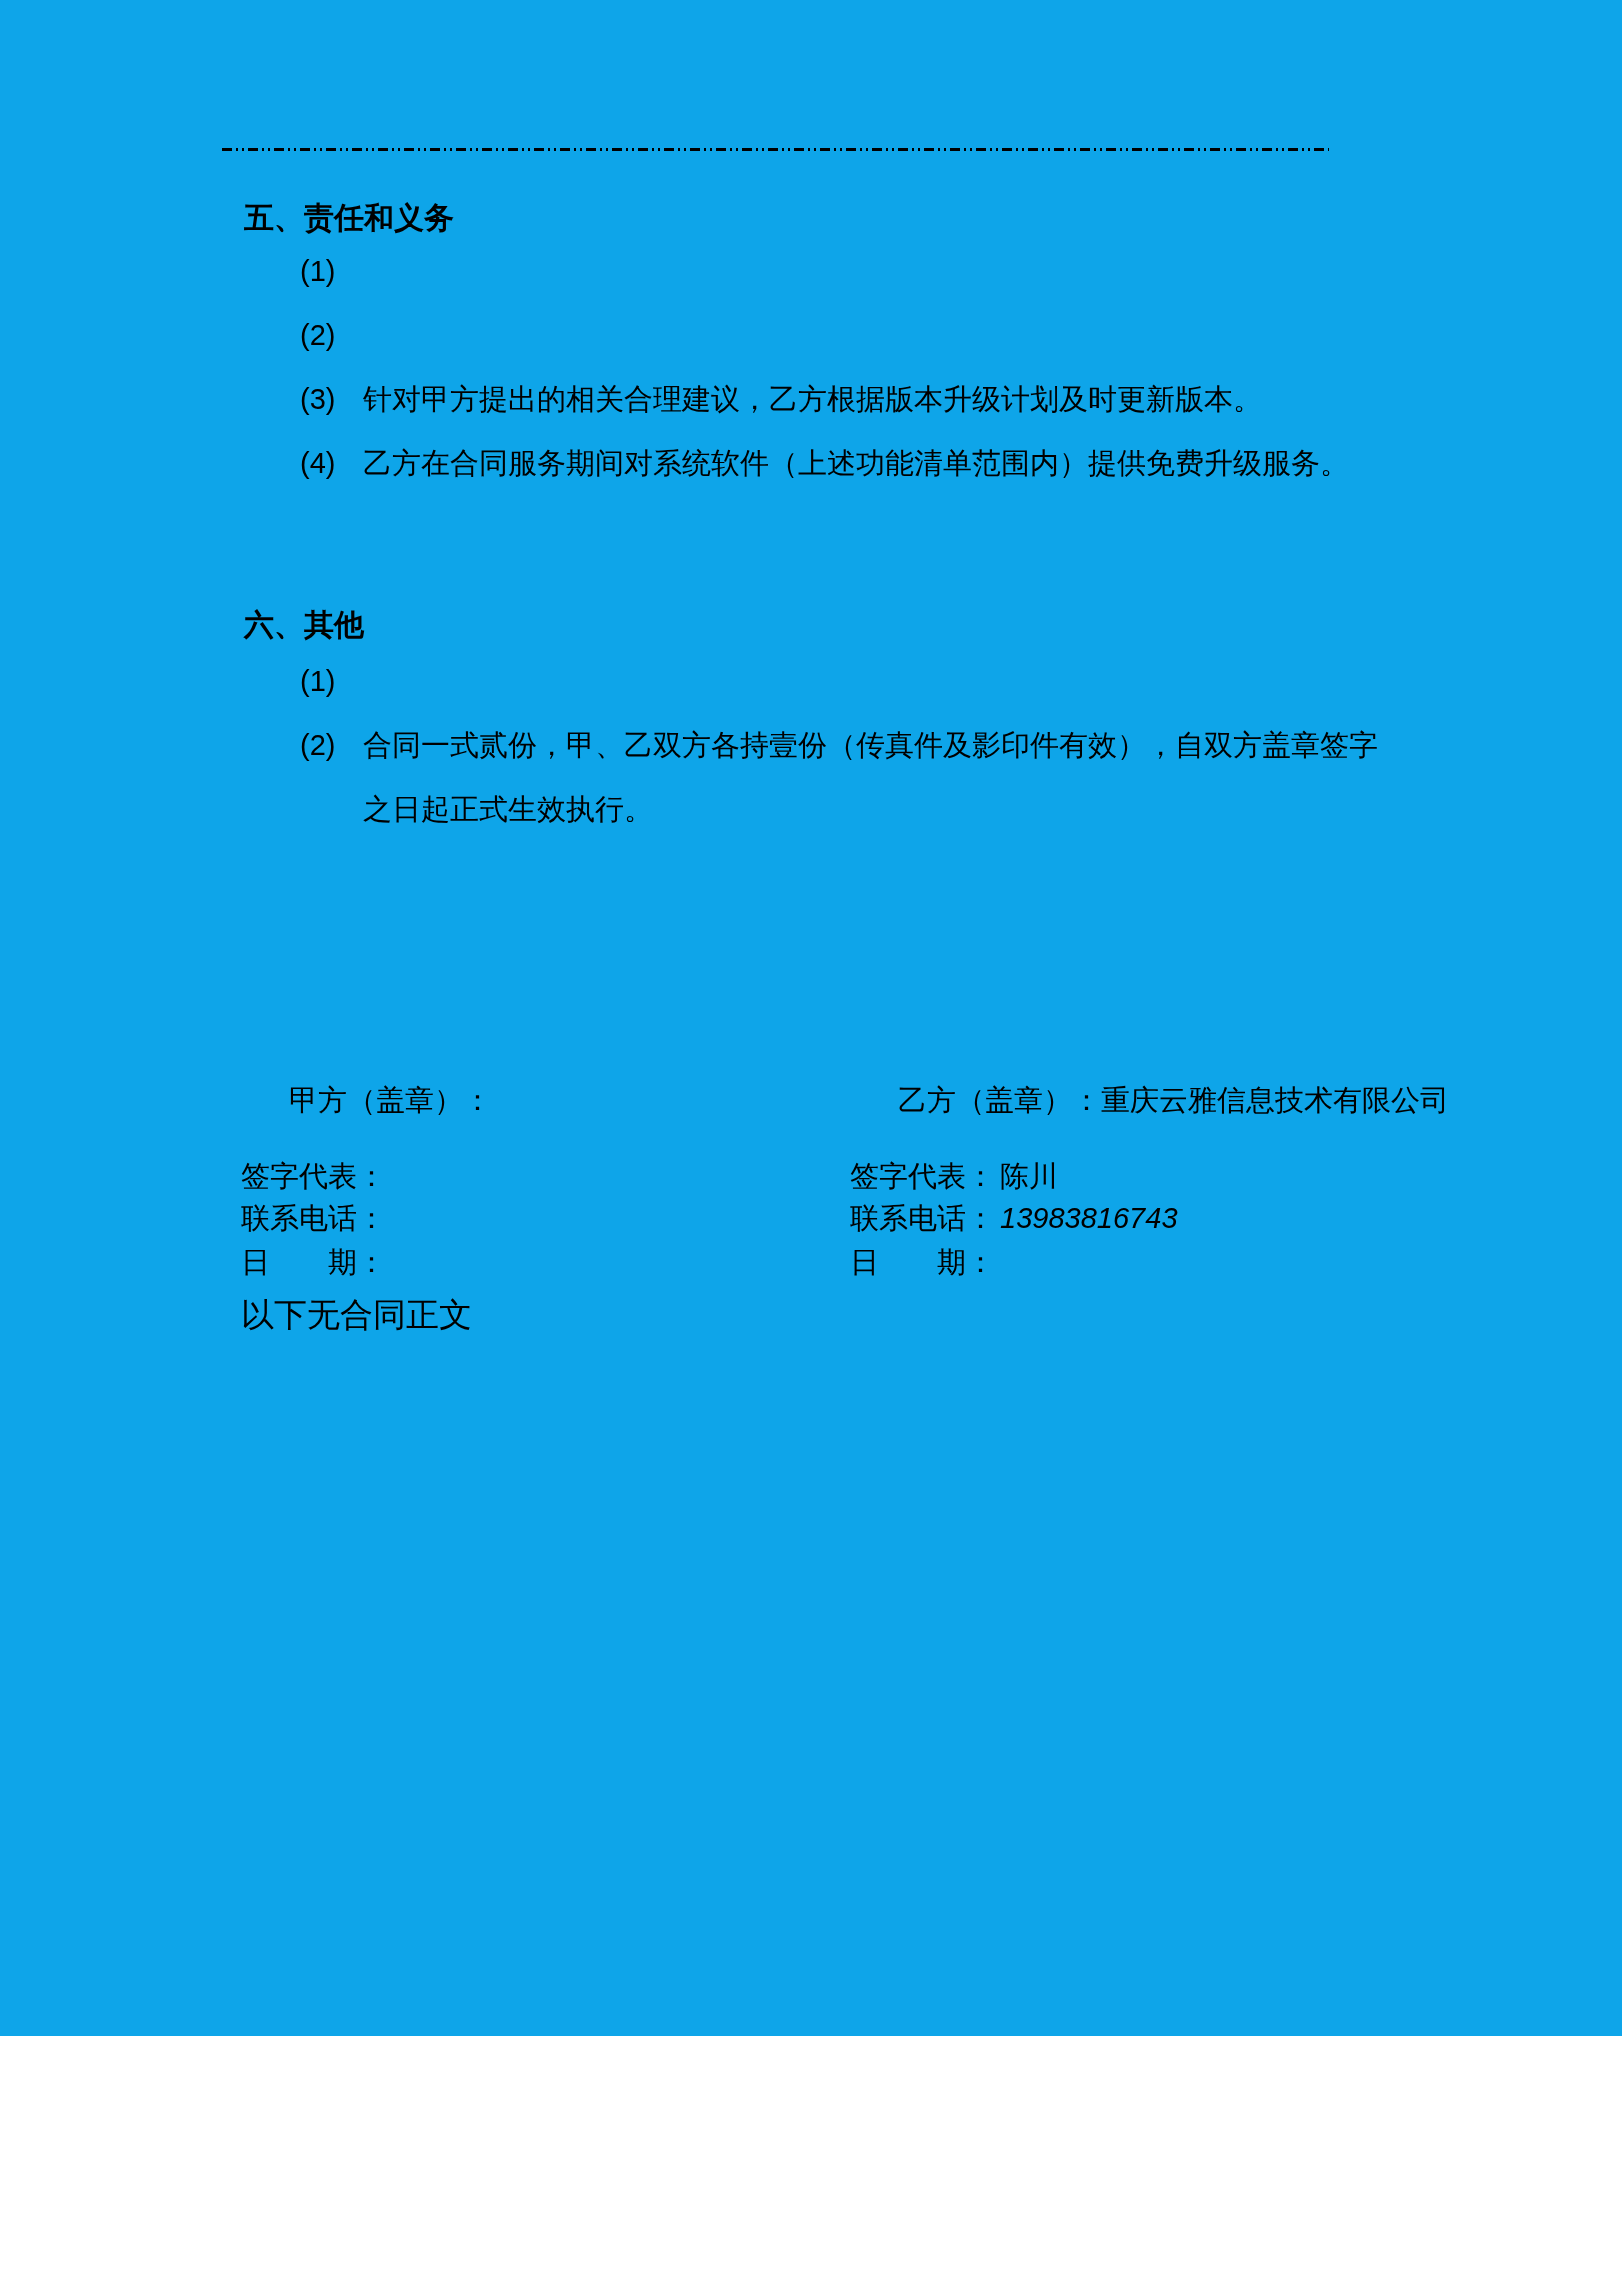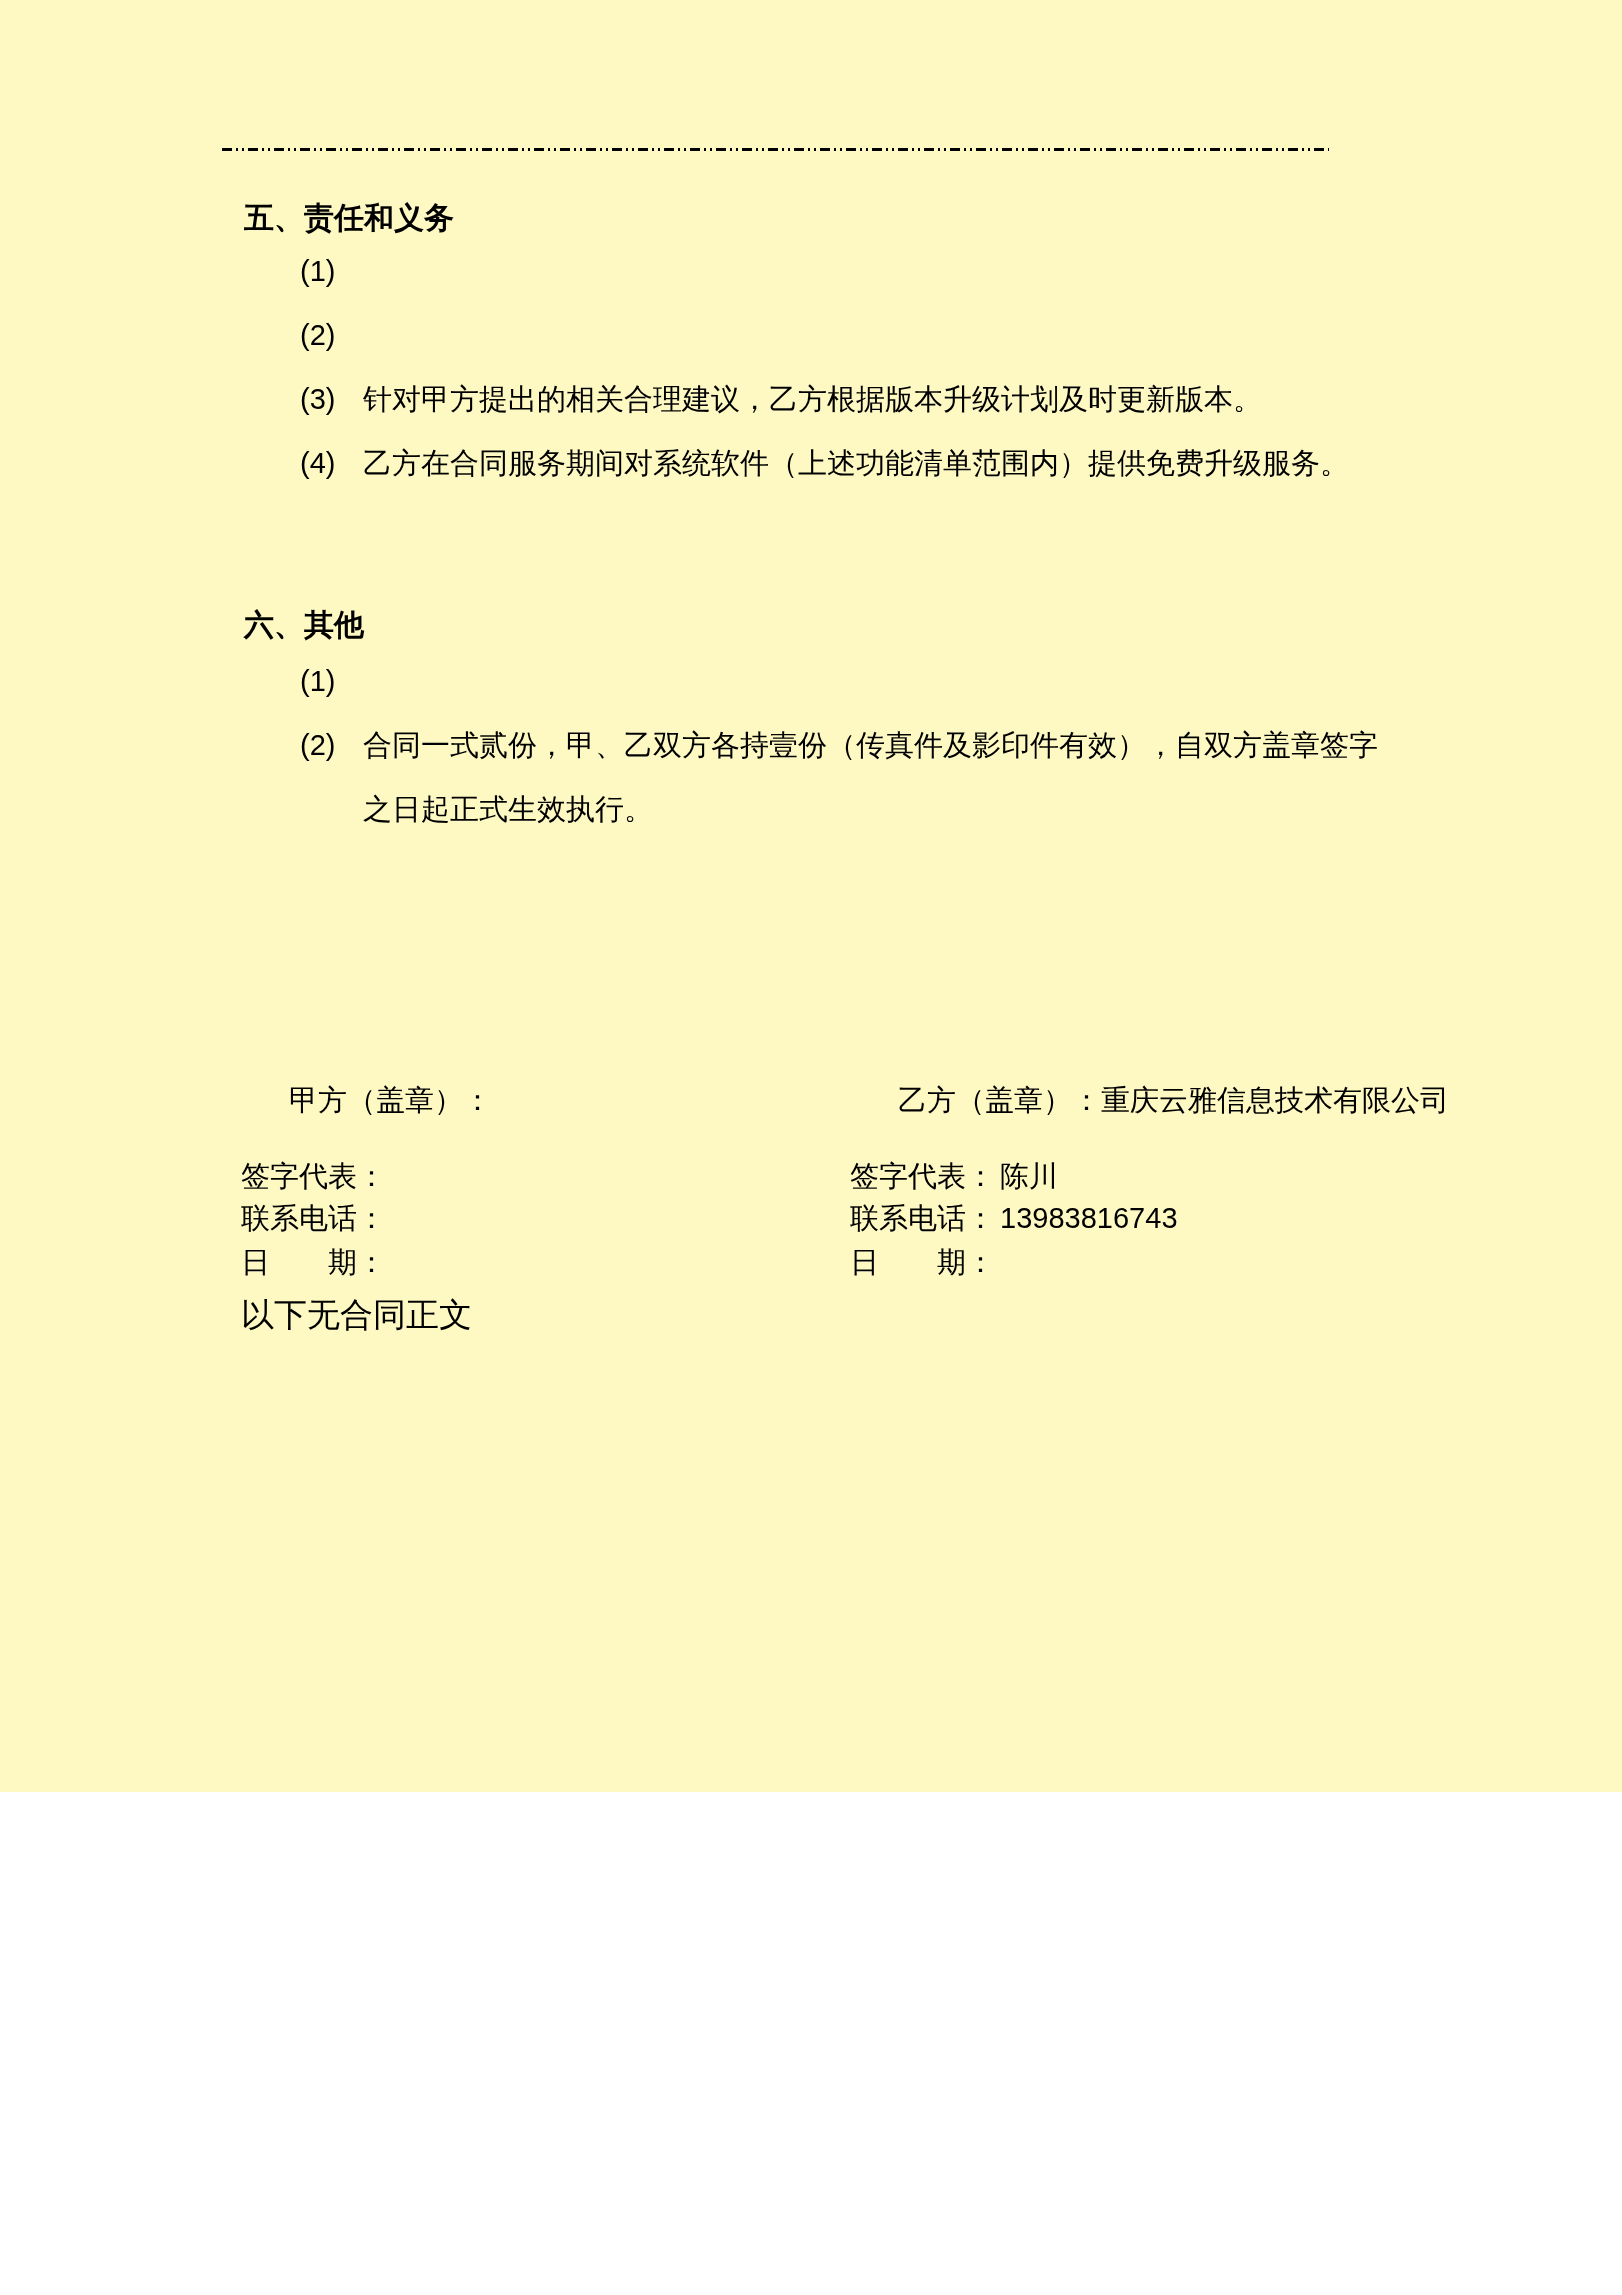--- a/index.html
+++ b/index.html
@@ -3,22 +3,22 @@
 <meta charset="utf-8">
 <style>
   html, body {
     margin: 0;
     padding: 0;
     background: #ffffff;
   }
   .page {
     position: relative;
     width: 1623px;
-    height: 1792px;
-    background: #fef9c3;
+    height: 2036px;
+    background: #0ea5e9;
     color: #000000;
     font-family: "Liberation Serif", serif;
     overflow: hidden;
   }
   
   .top-rule {
     position: absolute;
     left: 222px;
     top: 148px;
     width: 1107px;
@@ -68,21 +68,21 @@
     line-height: 31px;
     white-space: nowrap;
   }
   .col-a { left: 241px; }
   .col-b { left: 850px; }
   .row-seal { top: 1085px; margin-left: 48px; }
   .row-rep  { top: 1161px; }
   .row-tel  { top: 1203px; }
   .row-date { top: 1247px; }
   .sig-val { margin-left: 5.1px; }
-  .latin { font-family: "Liberation Sans", sans-serif; }
+  .latin { font-family: "Liberation Sans", sans-serif; font-style: italic; }
 
   .foot-note {
     position: absolute;
     left: 241px;
     top: 1300px;
     font-size: 33px;
     line-height: 31px;
   }
   .page-number {
     position: absolute;

